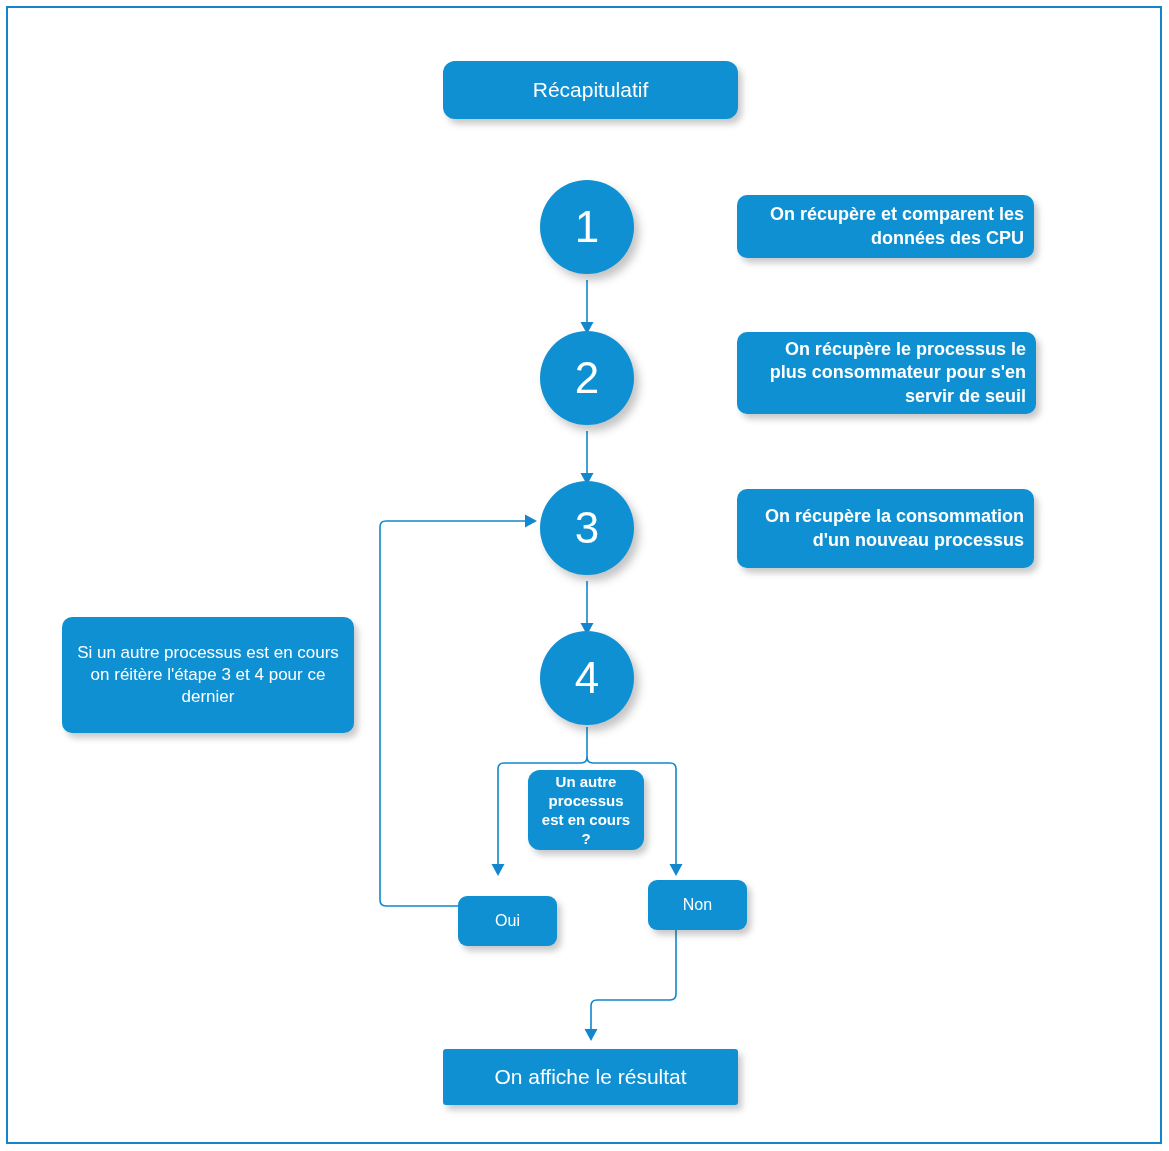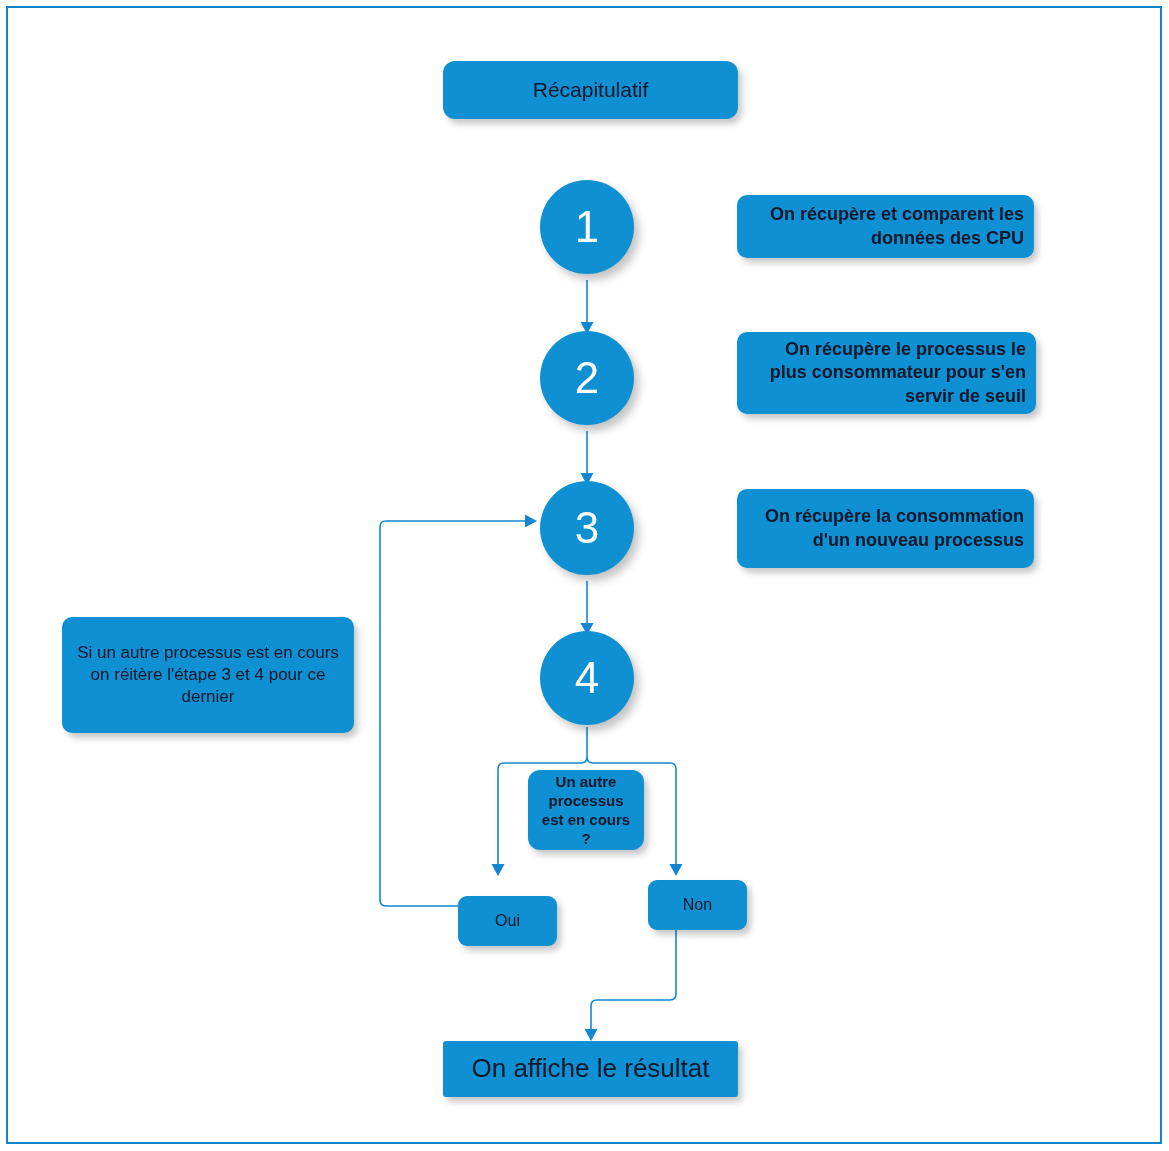--- a/index.html
+++ b/index.html
@@ -26,21 +26,21 @@
     width: 1156px;
     height: 1138px;
     border: 2px solid #1484c8;
     box-sizing: border-box;
     pointer-events: none;
   }
   
   .node {
     position: absolute;
     background: #0e90d2;
-    color: #0f172a;
+    color: #ffffff;
     border-radius: 10px;
     box-sizing: border-box;
     display: flex;
     align-items: center;
     justify-content: center;
     text-align: center;
     box-shadow: 4px 5px 6px rgba(60,60,60,0.28);
     line-height: 1.28;
     padding: 4px 10px;
   }
@@ -59,22 +59,23 @@
   .node-decision {
     font-size: 15px;
     font-weight: bold;
     border-radius: 12px;
   }
   .node-branch {
     font-size: 16px;
     border-radius: 9px;
   }
   .node-result {
-    font-size: 26px;
+    font-size: 21px;
     border-radius: 3px;
+    margin-top: 8px;
   }
   
   .circle {
     position: absolute;
     background: #0e90d2;
     color: #ffffff;
     border-radius: 50%;
     display: flex;
     align-items: center;
     justify-content: center;

